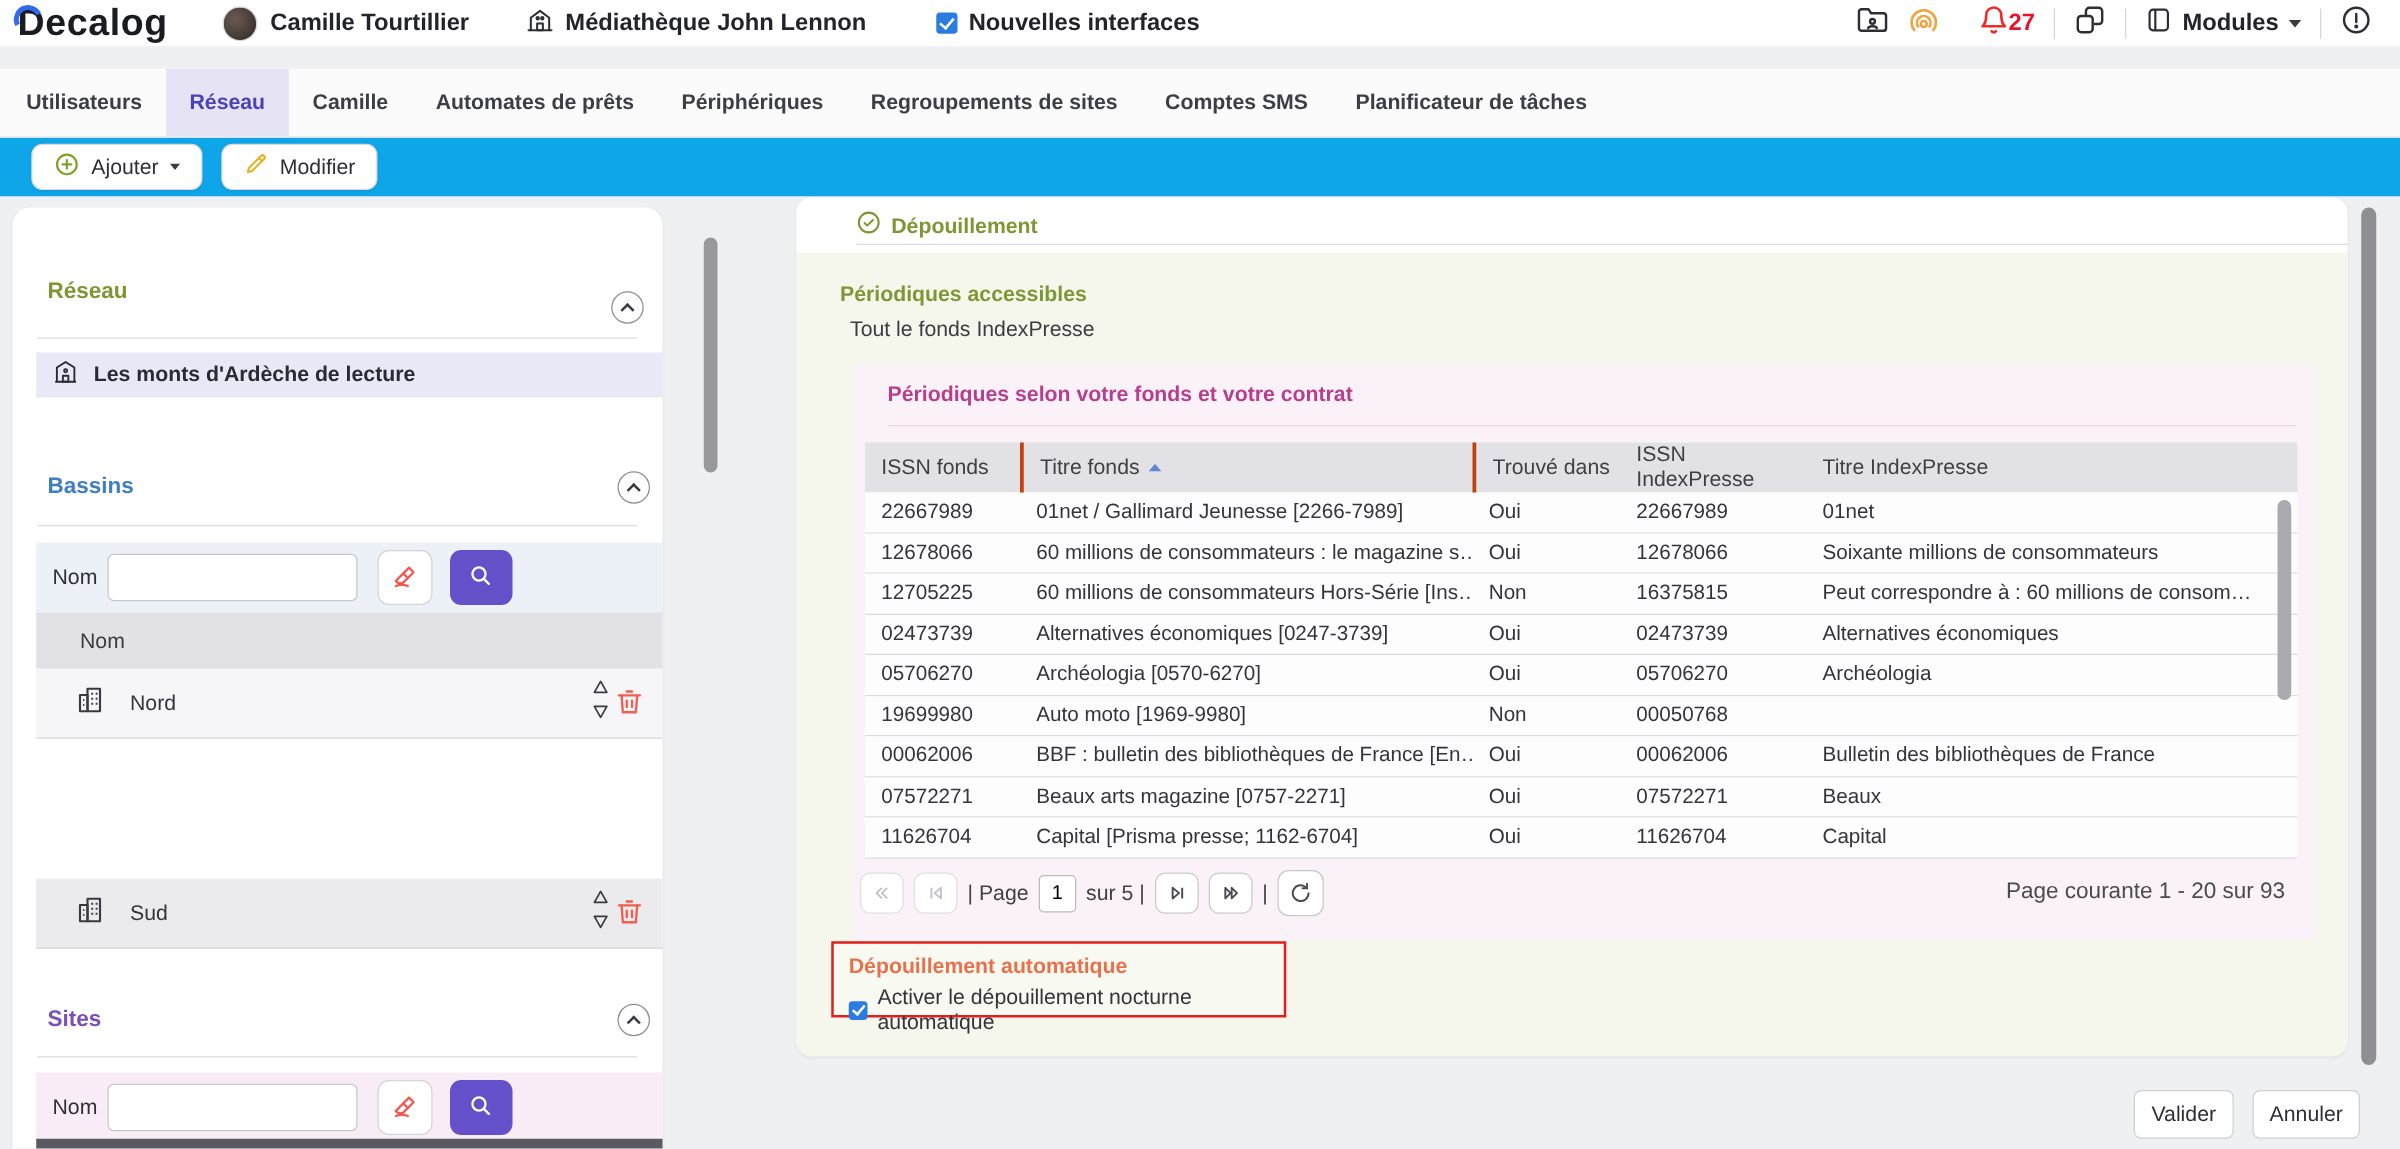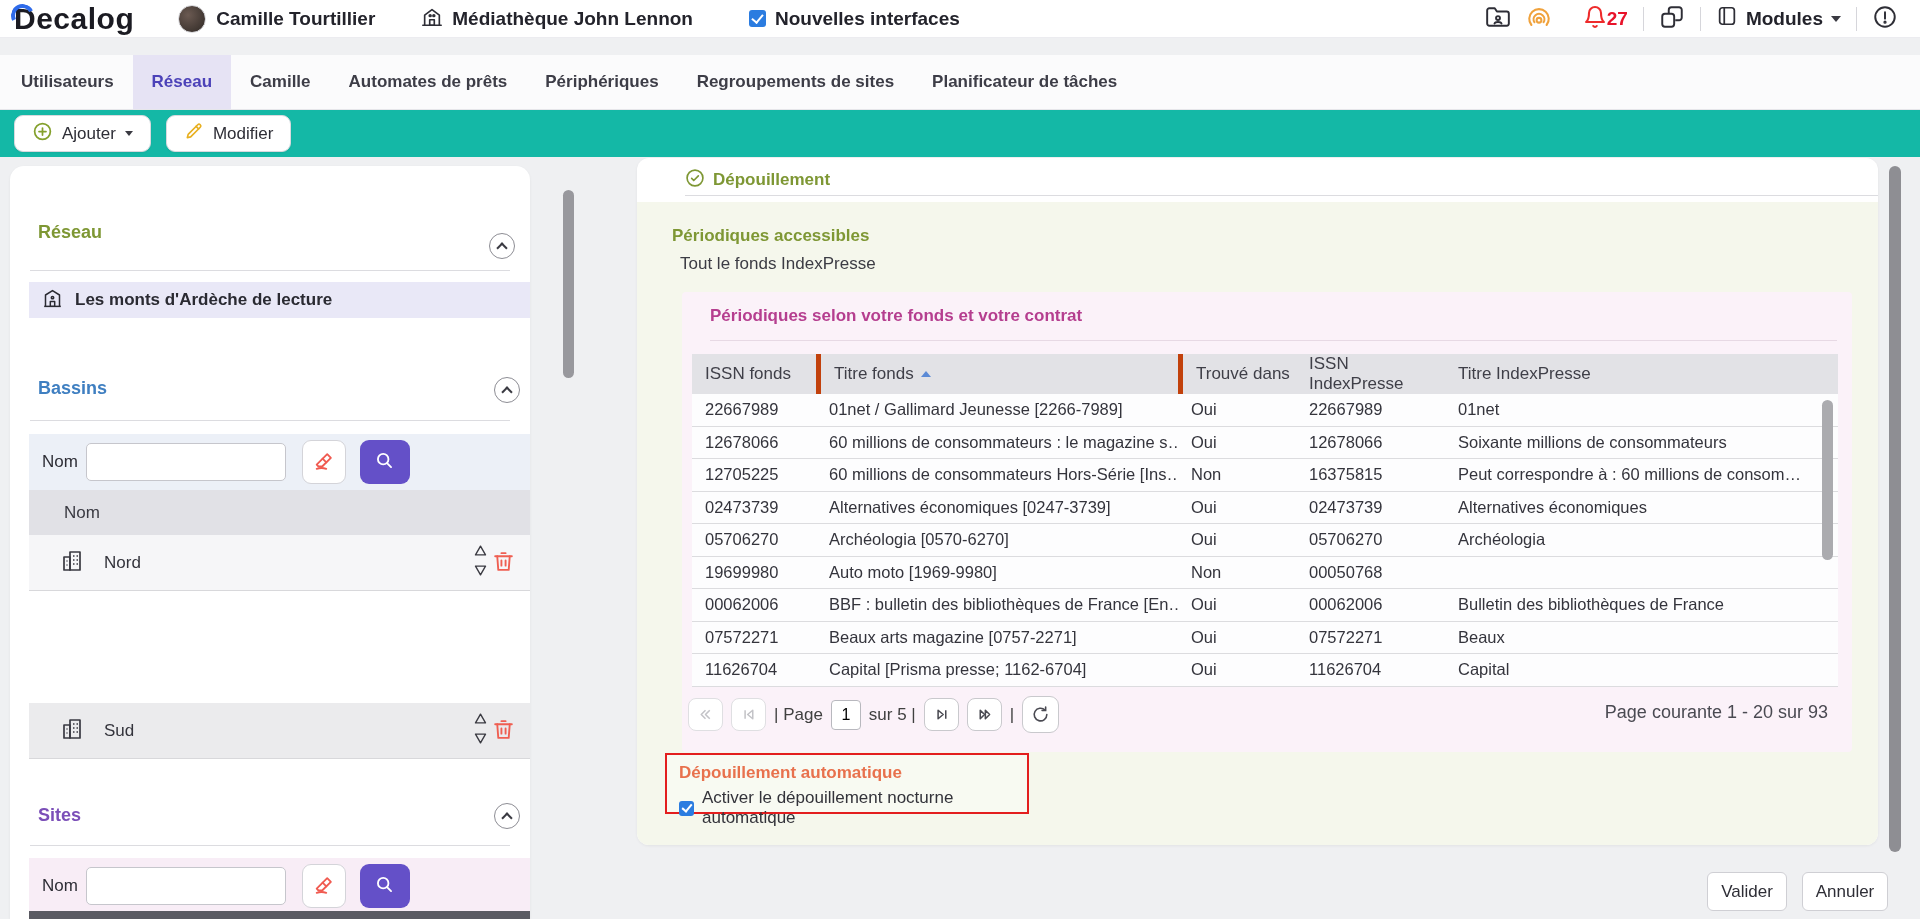--- a/index.html
+++ b/index.html
@@ -23,21 +23,21 @@
   .chk { width:17px; height:17px; border-radius:3px; background:#2b7ce0; position:relative; display:inline-block; flex:0 0 auto; }
   .chk::after { content:""; position:absolute; left:5px; top:2px; width:5px; height:9px; border:solid #fff; border-width:0 2px 2px 0; transform:rotate(40deg); }
   .chk-label { font-size:19px; font-weight:700; color:#23232b; }
 
   
   .tabbar { position:absolute; top:55px; left:0; right:0; height:55px; background:#fbfbfc; border-bottom:1px solid #e6e6ea; display:flex; align-items:stretch; padding-left:2px; z-index:9; }
   .tab { display:flex; align-items:center; padding:0 19px; font-size:17px; font-weight:700; color:#3d3d47; cursor:pointer; }
   .tab.active { background:#e6e3f4; color:#4c42b8; }
 
   
-  .toolbar { position:absolute; top:110px; left:0; right:0; height:47px; background:#14b8a6; display:flex; align-items:center; padding-left:14px; gap:15px; z-index:8; }
+  .toolbar { position:absolute; top:110px; left:0; right:0; height:47px; background:#0ea5e9; display:flex; align-items:center; padding-left:25px; gap:15px; z-index:8; }
   .tbtn { height:37px; background:#fff; border:1px solid #d9d9de; border-radius:9px; display:flex; align-items:center; gap:9px; padding:0 17px; font-size:17px; color:#2e2e36; box-shadow:0 1px 2px rgba(0,0,0,.05); cursor:pointer; }
 
   
   .sidebar { position:absolute; left:10px; top:166px; width:520px; height:753px; background:#fff; border-radius:14px 14px 0 0; box-shadow:0 1px 3px rgba(0,0,0,.06); }
   .sb-abs { position:absolute; }
   .sec-title { font-size:18px; font-weight:700; }
   .c-olive { color:#7e9734; } .c-blue { color:#3f7fc1; } .c-violet { color:#7b4fb8; }
   .chev-circle { width:26px; height:26px; border:1.5px solid #8d8d94; border-radius:50%; display:flex; align-items:center; justify-content:center; cursor:pointer; background:#fff; }
   .chev-up { width:8px; height:8px; border:solid #3a3a42; border-width:2px 2px 0 0; transform:rotate(-45deg); margin-top:3px; }
   .hr { height:1px; background:#dcdce0; }
@@ -65,21 +65,21 @@
   .dep-title { font-size:17px; font-weight:700; color:#7e9734; }
   .olive-bg { background:#f5f7ec; }
   .acc-label { font-size:17px; font-weight:700; color:#7e9734; }
   .acc-value { font-size:17px; color:#3c3c44; }
   .pink-panel { background:#fbf2f9; border-radius:4px; }
   .pp-title { font-size:17px; font-weight:700; color:#b53e8f; }
   .pp-hr { height:1px; background:#e7d9e4; }
   .ptable { position:absolute; left:10px; top:62px; width:1146px; }
   .pt-head { display:grid; grid-template-columns:124px 362px 118px 149px 1fr; background:#e2e2e6; height:40px; align-items:center; font-size:17px; color:#3f3f48; }
   .pt-head .hc { padding-left:13px; position:relative; height:100%; display:flex; align-items:center; gap:7px; }
-  .pt-head .hc.divl { border-left:5px solid #c2410c; }
+  .pt-head .hc.divl { border-left:3px solid #c2410c; }
   .sort-up { width:0; height:0; border-left:5px solid transparent; border-right:5px solid transparent; border-bottom:6px solid #5b8ad6; display:inline-block; }
   .pt-row { display:grid; grid-template-columns:124px 362px 118px 149px 1fr; height:32.5px; align-items:center; background:#fdfdfe; border-bottom:1px solid #dcdcdf; font-size:16.5px; color:#34343c; cursor:pointer; }
   .pt-row .c { padding-left:13px; white-space:nowrap; overflow:hidden; }
   .pager { position:absolute; left:6px; top:404px; display:flex; align-items:center; gap:8px; }
   .pg-btn { width:35px; height:33px; background:#fff; border:1px solid #c9c9cd; border-radius:8px; display:flex; align-items:center; justify-content:center; cursor:pointer; }
   .pg-btn.disabled { border-color:#dfdfe2; cursor:default; }
   .pg-txt { font-size:17px; color:#404040; }
   .pg-input { width:30px; height:30px; border:1px solid #b8b8be; border-radius:4px; text-align:center; font-size:16px; font-family:"Liberation Sans",sans-serif; }
   .pg-refresh { width:37px; height:37px; border-radius:9px; }
   .pg-summary { position:absolute; right:24px; top:410px; font-size:18px; color:#4a4a52; }
@@ -172,20 +172,21 @@
     </div>
   </div>
 
   <div class="tabbar">
     <div class="tab">Utilisateurs</div>
     <div class="tab active">Réseau</div>
     <div class="tab">Camille</div>
     <div class="tab">Automates de prêts</div>
     <div class="tab">Périphériques</div>
     <div class="tab">Regroupements de sites</div>
+    <div class="tab">Comptes SMS</div>
     <div class="tab">Planificateur de tâches</div>
   </div>
 
   <div class="toolbar">
     <div class="tbtn">
       <span>
         <svg width="21" height="21" viewBox="0 0 24 24" fill="none" stroke="#84a02c" stroke-width="2" stroke-linecap="round">
             <circle cx="12" cy="12" r="9"></circle>
             <path d="M12 8v8M8 12h8"></path>
           </svg>

